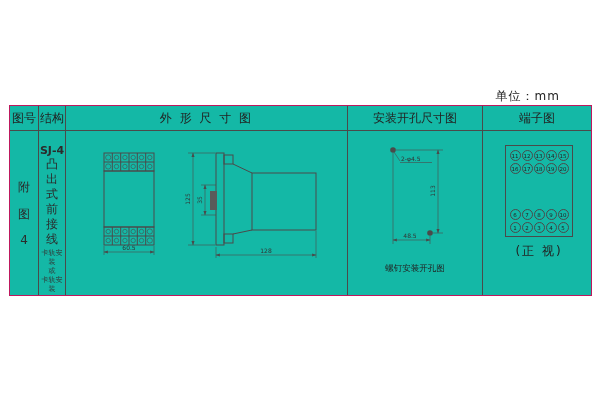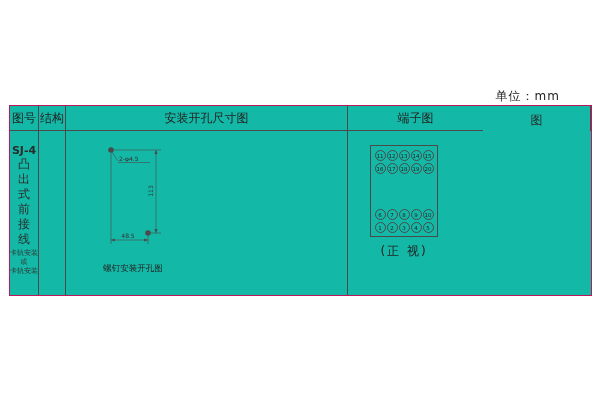--- a/index.html
+++ b/index.html
@@ -39,20 +39,21 @@
 <body>
 
 <div class="page">
 
   <div class="unit">单位：mm</div>
 
   <div class="tbl">
 
     <div class="cell hdr">图号</div>
     <div class="cell hdr">结构</div>
+    <div class="cell hdr sp">外 形 尺 寸 图</div>
     <div class="cell hdr">安装开孔尺寸图</div>
     <div class="cell hdr last">端子图</div>
 
     <div class="cell figcol">
       <span>附</span>
       <span>图</span>
       <span>4</span>
     </div>
 
     <div class="cell structcol">

